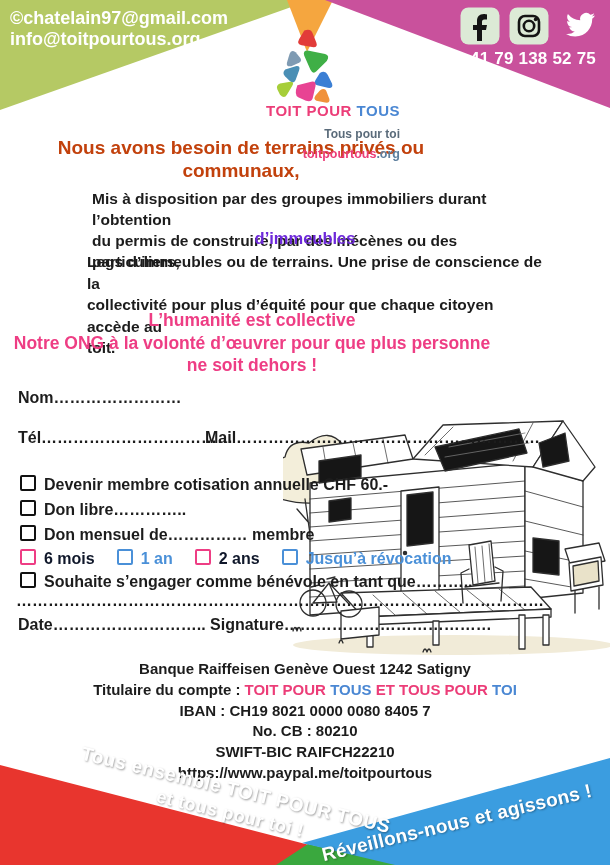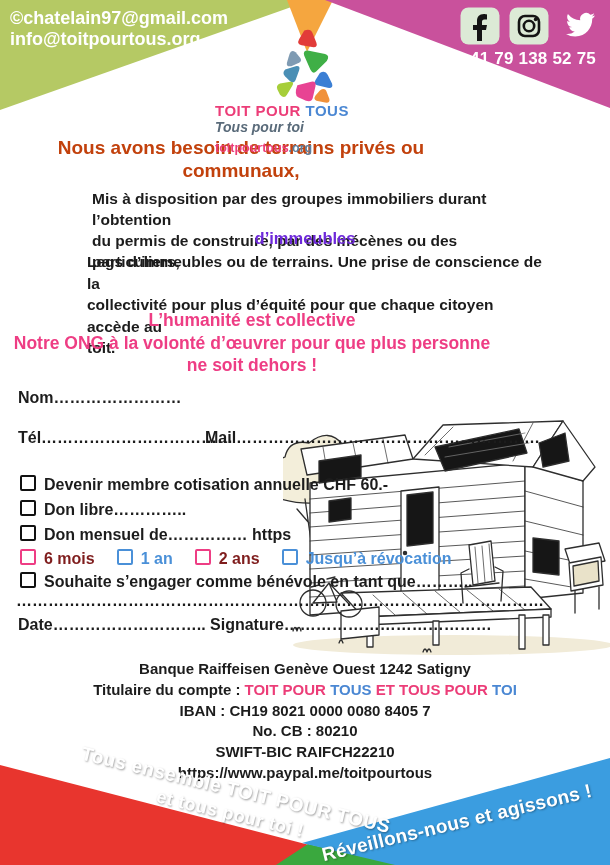--- a/index.html
+++ b/index.html
@@ -8,40 +8,40 @@
   .abs{position:absolute;}
   svg{display:block;}
 
   
   .emails{left:10px;top:8px;color:#fff;font-size:18px;line-height:21px;z-index:3;}
   .social-row{right:12px;top:7px;display:flex;gap:9px;z-index:3;}
   .phone{right:14px;top:49px;color:#fff;font-size:17px;z-index:3;letter-spacing:.2px;}
 
   
   .logo-mark{left:256px;top:28px;z-index:3;}
-  .logo-text{left:215px;top:103px;width:185px;text-align:left;z-index:3;line-height:1.05;}
+  .logo-text{left:215px;top:103px;width:185px;text-align:right;z-index:3;line-height:1.05;}
   .logo-name{font-size:15px;letter-spacing:.5px;}
-  .logo-tag{font-size:14px;color:#5a6b7a;margin-top:1px;font-style:italic;}
+  .logo-tag{font-size:12px;color:#5a6b7a;margin-top:9px;}
   .logo-site{font-size:12.5px;margin-top:8px;}
   .c-pink{color:#ec3d78;} .c-blue{color:#4a87d3;} .c-slate{color:#5d7f9e;}
 
   
   .heading{left:0;top:136px;width:482px;text-align:center;color:#c2410c;font-size:19px;line-height:23px;z-index:2;}
   .para1{left:92px;top:188px;width:450px;font-size:15.5px;line-height:21px;z-index:2;}
   .green-word{left:0;top:229px;width:610px;text-align:center;color:#6d28d9;font-size:16.5px;z-index:2;}
   .para2{left:87px;top:251px;width:460px;font-size:15.5px;line-height:21.5px;z-index:2;}
   .pink-block{left:0;top:309px;width:504px;text-align:center;color:#ee3d84;font-size:17.5px;line-height:22.5px;z-index:2;}
 
   
   .frow{font-size:16px;z-index:2;}
   .chk{display:inline-block;width:12px;height:12px;border:2px solid #111;border-radius:2px;
        margin-right:8px;vertical-align:-1px;background:transparent;}
   .chk.pink{border-color:#ee3d84;} .chk.blue{border-color:#4a90d8;}
   .dur{display:flex;gap:22px;}
-  .dur .c-pink{color:#7f1d1d;} .dur .c-blue{color:#4a90d8;}
+  .dur .c-pink{color:#0f172a;} .dur .c-blue{color:#4a90d8;}
 
   
   .bank{left:0;top:659px;width:610px;text-align:center;font-size:15px;line-height:20.8px;z-index:2;}
 
   
   .ribbon-text{color:#fff;text-align:center;z-index:5;text-shadow:1px 1px 2px rgba(0,0,0,.35);}
   .ribbon-red{left:-12px;top:778px;width:490px;transform:rotate(13.5deg);transform-origin:50% 50%;
               font-size:19px;line-height:24px;letter-spacing:.5px;}
   .ribbon-red .l2{font-size:18px;}
   .ribbon-blue{left:292px;top:812px;width:330px;transform:rotate(-13.5deg);transform-origin:50% 50%;
@@ -187,21 +187,21 @@
       <path d="M10,228 q2,-7 4,0 q2,-7 4,0 M140,249 q2,-6 4,0 q2,-6 4,0 M56,240 q2,-6 4,0" fill="none"></path>
     </g>
   </svg>
 
   <div class="abs frow" style="left:18px;top:389px">Nom……………………</div>
   <div class="abs frow" style="left:18px;top:429px">Tél………………………………</div>
   <div class="abs frow" style="left:205px;top:429px">Mail…………………………………………………</div>
 
   <div class="abs frow" style="left:20px;top:475px"><span class="chk"></span><span>Devenir membre cotisation annuelle CHF 60.-</span></div>
   <div class="abs frow" style="left:20px;top:500px"><span class="chk"></span><span>Don libre…………..</span></div>
-  <div class="abs frow" style="left:20px;top:525px"><span class="chk"></span><span>Don mensuel de…………… https</span></div>
+  <div class="abs frow" style="left:20px;top:525px"><span class="chk"></span><span>Don mensuel de…………… membre</span></div>
 
   <div class="abs frow dur" style="left:20px;top:549px">
     <span class="c-pink"><span class="chk pink"></span><span>6 mois</span></span>
     <span class="c-blue"><span class="chk blue"></span><span>1 an</span></span>
     <span class="c-pink"><span class="chk pink"></span><span>2 ans</span></span>
     <span class="c-blue"><span class="chk blue"></span><span>Jusqu’à révocation</span></span>
   </div>
 
   <div class="abs frow" style="left:20px;top:572px"><span class="chk"></span><span>Souhaite s’engager comme bénévole en tant que………..</span></div>
   <div class="abs frow" style="left:16px;top:592px">………………………………………………………………………………………</div>

